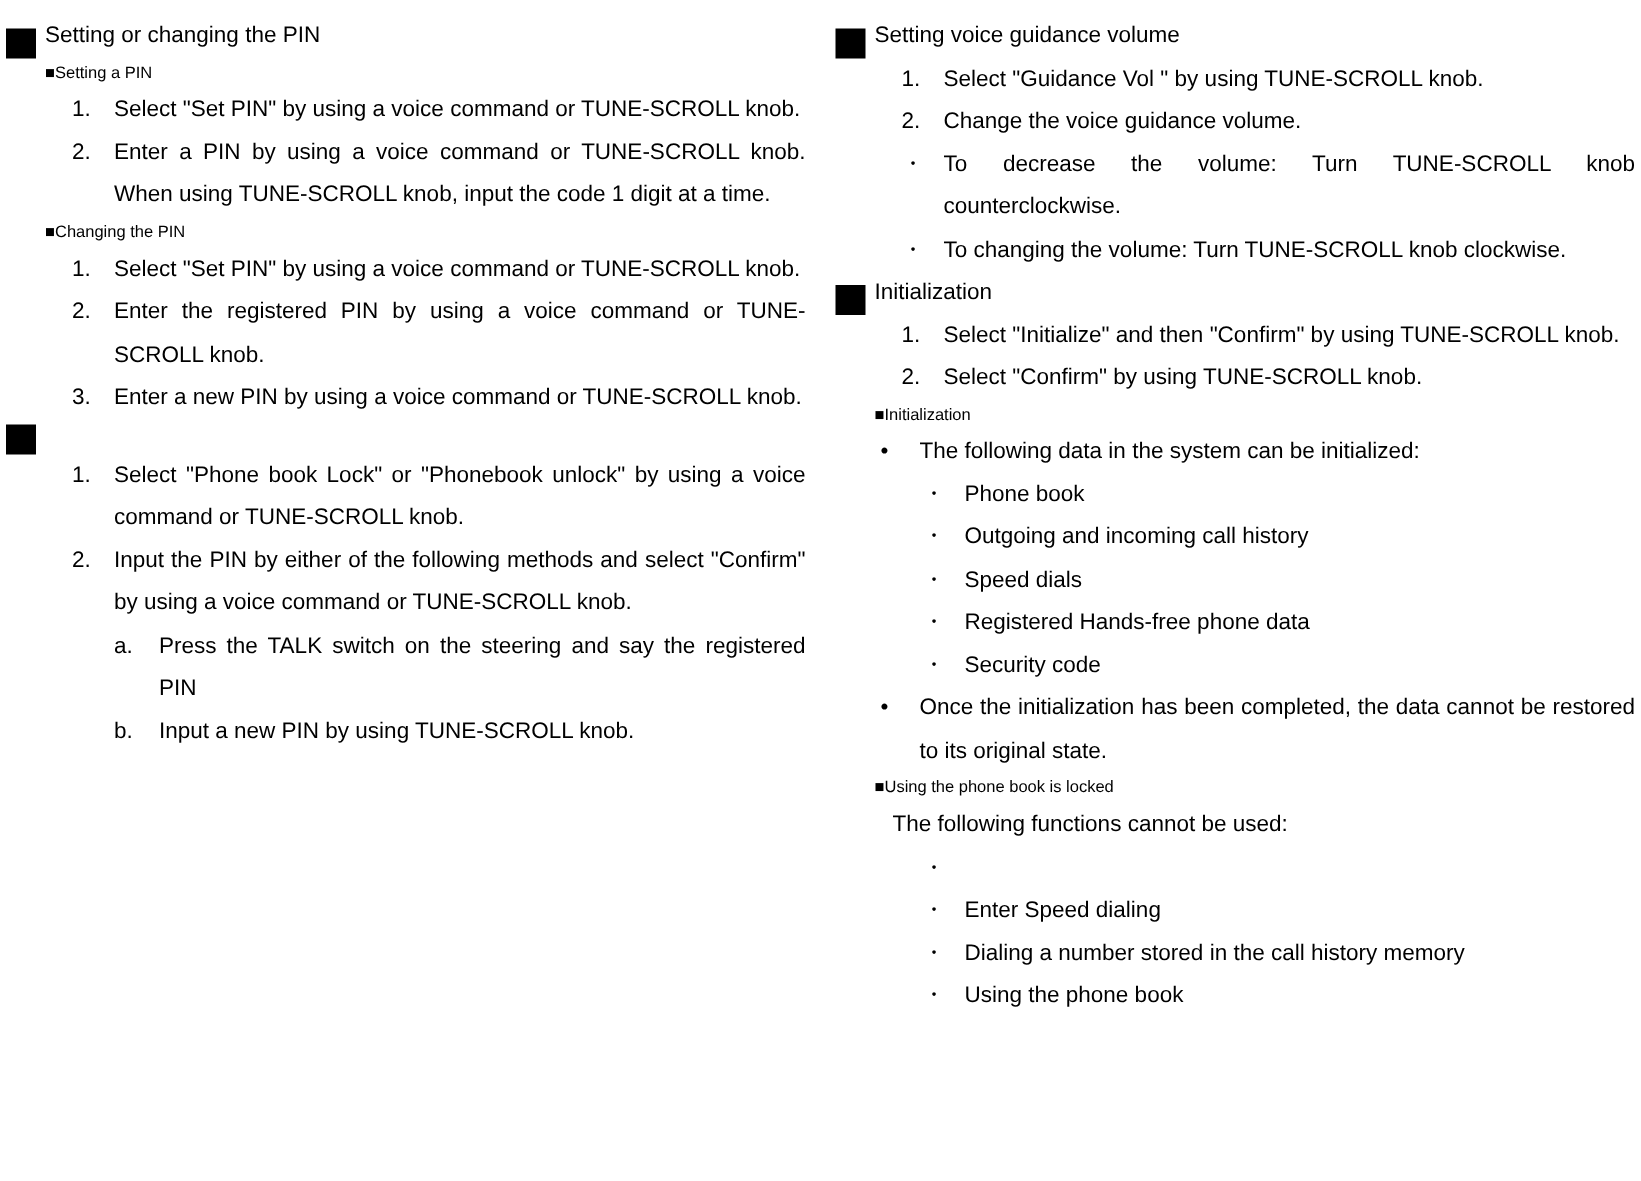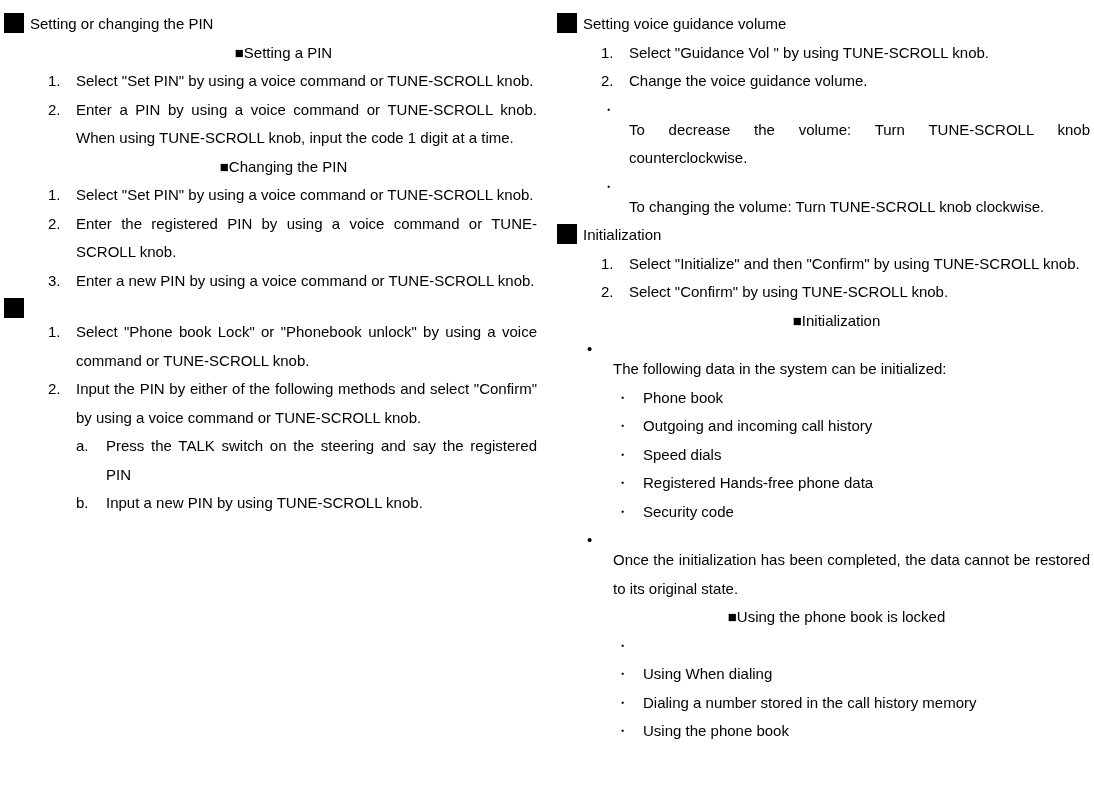--- a/index.html
+++ b/index.html
@@ -18,40 +18,39 @@
     }
     .container {
       display: flex;
       gap: 20px;
     }
     .column {
       flex: 1;
     }
     .section-header {
       display: flex;
-      align-items: flex-start;
+      align-items: flex-end;
       margin-bottom: 0;
     }
     .black-box {
       width: 20px;
       height: 20px;
       background: #000;
       flex-shrink: 0;
       margin-right: 6px;
       margin-top: 3px;
     }
     .section-title {
       font-size: 15px;
     }
     .subsection {
       padding-left: 26px;
     }
     .subsection-title {
-      font-size: 15px;
-      text-align: center;
+      font-size: 11px;
     }
     .numbered-list {
       padding-left: 44px;
     }
     .numbered-item {
       display: flex;
       margin-bottom: 0;
     }
     .num {
       min-width: 28px;
@@ -77,21 +76,20 @@
     .bullet-item {
       display: flex;
     }
     .bullet {
       min-width: 28px;
       flex-shrink: 0;
     }
     .bullet-item-text {
       flex: 1;
       text-align: justify;
-      margin-top: 20px;
     }
     .sub-bullet-list {
       padding-left: 28px;
     }
     .sub-bullet-item {
       display: flex;
     }
     .sub-bullet {
       min-width: 28px;
       flex-shrink: 0;
@@ -253,27 +251,28 @@
       </div>
       <div class="dot-bullet-item">
         <div class="dot-bullet">•</div>
         <div class="bullet-item-text justify">Once the initialization has been completed, the data cannot be restored to its original state.</div>
       </div>
     </div>
 
     <div class="subsection">
       <div class="subsection-title">■Using the phone book is locked</div>
     </div>
+    <div style="padding-left:38px">The following functions cannot be used:</div>
     <div class="sub-bullet-list" style="padding-left:58px">
       <div class="sub-bullet-item">
         <div class="sub-bullet">・</div>
       </div>
       <div class="sub-bullet-item">
         <div class="sub-bullet">・</div>
-        <div>Using When dialing</div>
+        <div>Enter Speed dialing</div>
       </div>
       <div class="sub-bullet-item">
         <div class="sub-bullet">・</div>
         <div>Dialing a number stored in the call history memory</div>
       </div>
       <div class="sub-bullet-item">
         <div class="sub-bullet">・</div>
         <div>Using the phone book</div>
       </div>
     </div>

